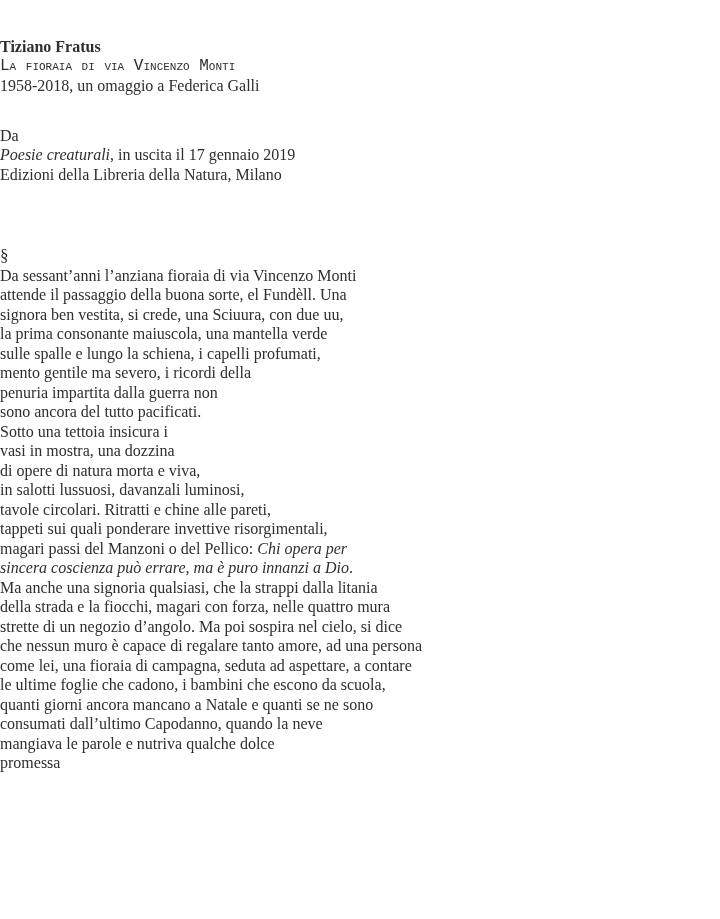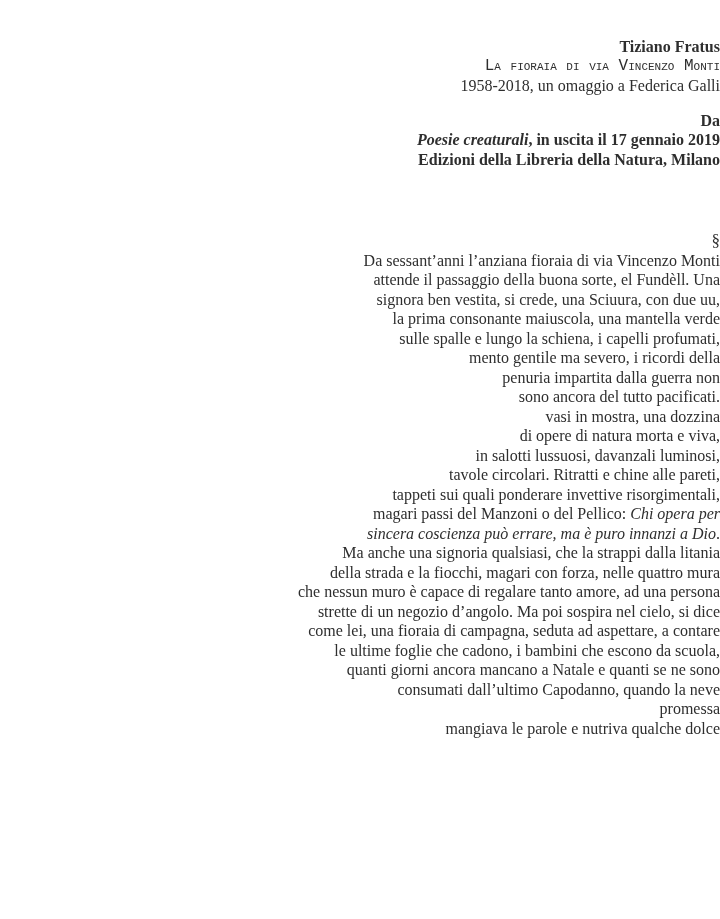--- a/index.html
+++ b/index.html
@@ -9,35 +9,34 @@
   }
   .page {
     width: 720px;
     height: 919px;
     margin: 0 auto;
     background: #ffffff;
     color: #2e2e2e;
     font-family: "Liberation Serif", "DejaVu Serif", serif;
     font-size: 16px;
     line-height: 19.5px;
-    text-align: right;
+    text-align: left;
     overflow: hidden;
     box-sizing: border-box;
     padding-top: 37px;
   }
   .author {
     font-weight: bold;
   }
   .title {
     font-variant: small-caps;
     font-family: Liberation Mono, monospace;
   }
   .publication {
-    margin-top: 15px;
-    font-weight: bold;
+    margin-top: 30px;
   }
   .section-mark {
     margin-top: 62px;
     font-size: 17px;
   }
   .poem {
   }
   .poem-line {
     white-space: pre-wrap;
   }
@@ -66,32 +65,33 @@
 
   <div class="poem">
       <div class="poem-line"><span>Da sessant’anni l’anziana fioraia di via Vincenzo Monti</span></div>
       <div class="poem-line"><span>attende il passaggio della buona sorte, el Fundèll. Una</span></div>
       <div class="poem-line"><span>signora ben vestita, si crede, una Sciuura, con due uu,</span></div>
       <div class="poem-line"><span>la prima consonante maiuscola, una mantella verde</span></div>
       <div class="poem-line"><span>sulle spalle e lungo la schiena, i capelli profumati,</span></div>
       <div class="poem-line"><span>mento gentile ma severo, i ricordi della</span></div>
       <div class="poem-line"><span>penuria impartita dalla guerra non</span></div>
       <div class="poem-line"><span>sono ancora del tutto pacificati.</span></div>
+      <div class="poem-line"><span>Sotto una tettoia insicura i</span></div>
       <div class="poem-line"><span>vasi in mostra, una dozzina</span></div>
       <div class="poem-line"><span>di opere di natura morta e viva,</span></div>
       <div class="poem-line"><span>in salotti lussuosi, davanzali luminosi,</span></div>
       <div class="poem-line"><span>tavole circolari. Ritratti e chine alle pareti,</span></div>
       <div class="poem-line"><span>tappeti sui quali ponderare invettive risorgimentali,</span></div>
       <div class="poem-line"><span>magari passi del Manzoni o del Pellico: </span><em>Chi opera per</em></div>
       <div class="poem-line"><em>sincera coscienza può errare, ma è puro innanzi a Dio</em><span>.</span></div>
       <div class="poem-line"><span>Ma anche una signoria qualsiasi, che la strappi dalla litania</span></div>
       <div class="poem-line"><span>della strada e la fiocchi, magari con forza, nelle quattro mura</span></div>
+      <div class="poem-line"><span>strette di un negozio d’angolo. Ma poi sospira nel cielo, si dice</span></div>
       <div class="poem-line"><span>che nessun muro è capace di regalare tanto amore, ad una persona</span></div>
-      <div class="poem-line"><span>strette di un negozio d’angolo. Ma poi sospira nel cielo, si dice</span></div>
       <div class="poem-line"><span>come lei, una fioraia di campagna, seduta ad aspettare, a contare</span></div>
       <div class="poem-line"><span>le ultime foglie che cadono, i bambini che escono da scuola,</span></div>
       <div class="poem-line"><span>quanti giorni ancora mancano a Natale e quanti se ne sono</span></div>
       <div class="poem-line"><span>consumati dall’ultimo Capodanno, quando la neve</span></div>
+      <div class="poem-line"><span>mangiava le parole e nutriva qualche dolce</span></div>
       <div class="poem-line"><span>promessa</span></div>
-      <div class="poem-line"><span>mangiava le parole e nutriva qualche dolce</span></div>
     </div>
 
 </div>
 
 </body></html>

